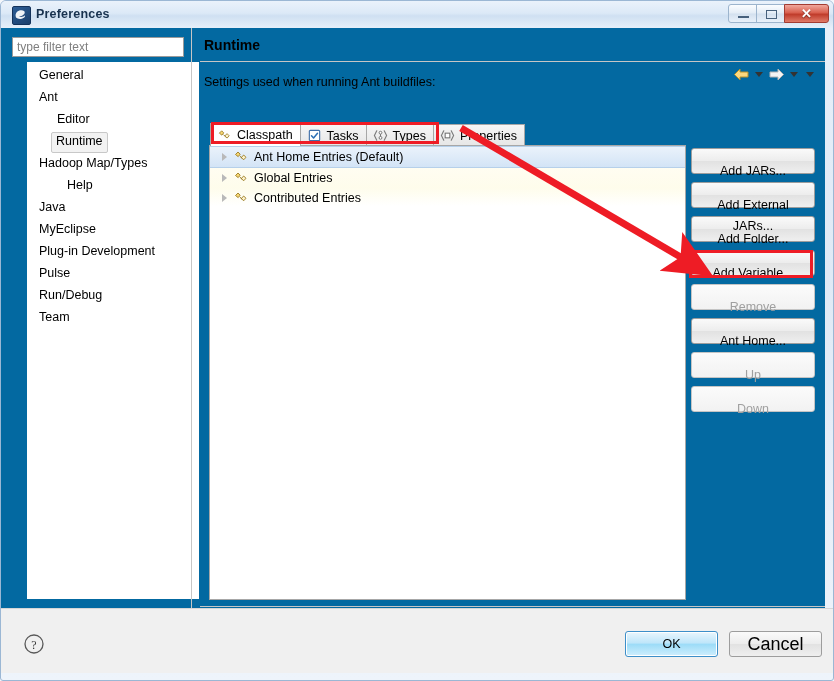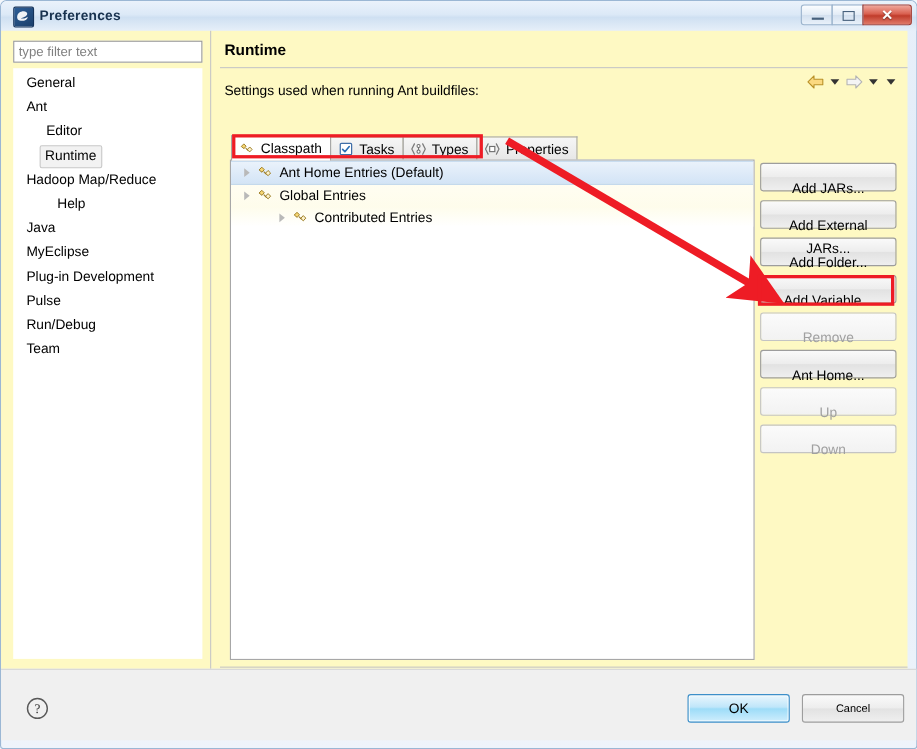--- a/index.html
+++ b/index.html
@@ -96,41 +96,41 @@
     line-height: 17px;
     text-align: center;
     text-shadow: 0 1px 1px rgba(0,0,0,.45);
   }
 
   
   .dlg-body {
     position: absolute;
     left: 1px; top: 28px;
     width: 824px; height: 580px;
-    background: #fef9c3;
+    background: #0369a1;
   }
 
   
   .filter-box {
     position: absolute;
     left: 11px; top: 9px;
     width: 172px; height: 20px;
     box-sizing: border-box;
     border: 1px solid #9a9a9a;
     background: #ffffff;
     font-family: "Liberation Sans", sans-serif;
     font-size: 12px;
     color: #808080;
     padding: 0 4px;
     line-height: 18px;
   }
   .filter-box::placeholder { color: #808080; }
   .tree-left {
     position: absolute;
-    left: 11px; top: 34px;
+    left: 26px; top: 34px;
     width: 172px; height: 537px;
     box-sizing: border-box;
     background: #ffffff;
     border: none;
   }
   .side-item {
     position: absolute;
     height: 19px;
     line-height: 19px;
     font-size: 12.5px;
@@ -336,21 +336,21 @@
     text-align: center;
   }
   .btn-cancel {
     position: absolute;
     left: 728px; top: 22px;
     width: 93px; height: 26px;
     border: 1px solid #9d9d9d;
     border-radius: 3px;
     background: linear-gradient(180deg,#fafafa 0%, #ededed 48%, #e2e2e2 52%, #efefef 100%);
     font-family: "Liberation Sans", sans-serif;
-    font-size: 10px;
+    font-size: 18px;
     line-height: 23px;
     text-align: center;
   }
 
   
   .anno {
     position: absolute;
     box-sizing: border-box;
     border: 3px solid #ee1c25;
     pointer-events: none;
@@ -403,21 +403,21 @@
       <div class="side-item" style="left:8px; top:26px;">
         <span>Ant</span>
       </div>
       <div class="side-item" style="left:26px; top:48px;">
         <span>Editor</span>
       </div>
       <div class="side-item selected" style="left:24px; top:70px;">
         <span>Runtime</span>
       </div>
       <div class="side-item" style="left:8px; top:92px;">
-        <span>Hadoop Map/Reduce</span>
+        <span>Hadoop Map/Types</span>
       </div>
       <div class="side-item" style="left:8px; top:114px;margin-left:28px;">
         <span>Help</span>
       </div>
       <div class="side-item" style="left:8px; top:136px;">
         <span>Java</span>
       </div>
       <div class="side-item" style="left:8px; top:158px;">
         <span>MyEclipse</span>
       </div>
@@ -517,21 +517,21 @@
         <span class="tw"></span>
         <span>
           <svg class="tree-icon" viewBox="0 0 16 16">
             <path d="M2.5 5.5 5 3l2.2 2.2L5.2 7.6z" fill="#f7d774" stroke="#9a7a22" stroke-width=".9" stroke-linejoin="round"></path>
             <path d="M8.2 8.6 10.7 6l2.3 2.3-2.2 2.4z" fill="#fdf2cb" stroke="#9a7a22" stroke-width=".9" stroke-linejoin="round"></path>
             <path d="M6.8 7 9 9.2" stroke="#9a7a22" stroke-width="1"></path>
           </svg>
         </span>
         <span>Global Entries</span>
       </div>
-      <div class="tree-row" style="position:relative;z-index:2;background:transparent;margin-left:32px;">
+      <div class="tree-row" style="position:relative;z-index:2;background:transparent;">
         <span class="tw"></span>
         <span>
           <svg class="tree-icon" viewBox="0 0 16 16">
             <path d="M2.5 5.5 5 3l2.2 2.2L5.2 7.6z" fill="#f7d774" stroke="#9a7a22" stroke-width=".9" stroke-linejoin="round"></path>
             <path d="M8.2 8.6 10.7 6l2.3 2.3-2.2 2.4z" fill="#fdf2cb" stroke="#9a7a22" stroke-width=".9" stroke-linejoin="round"></path>
             <path d="M6.8 7 9 9.2" stroke="#9a7a22" stroke-width="1"></path>
           </svg>
         </span>
         <span>Contributed Entries</span>
       </div>

